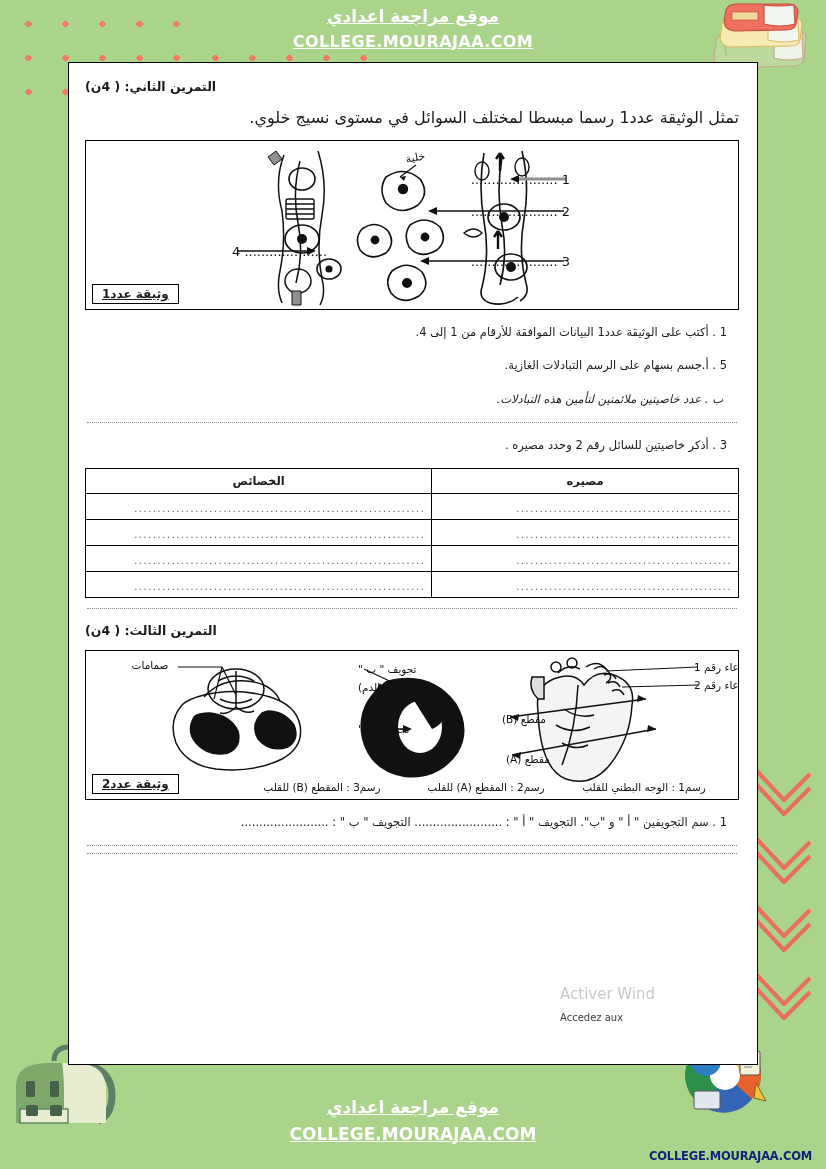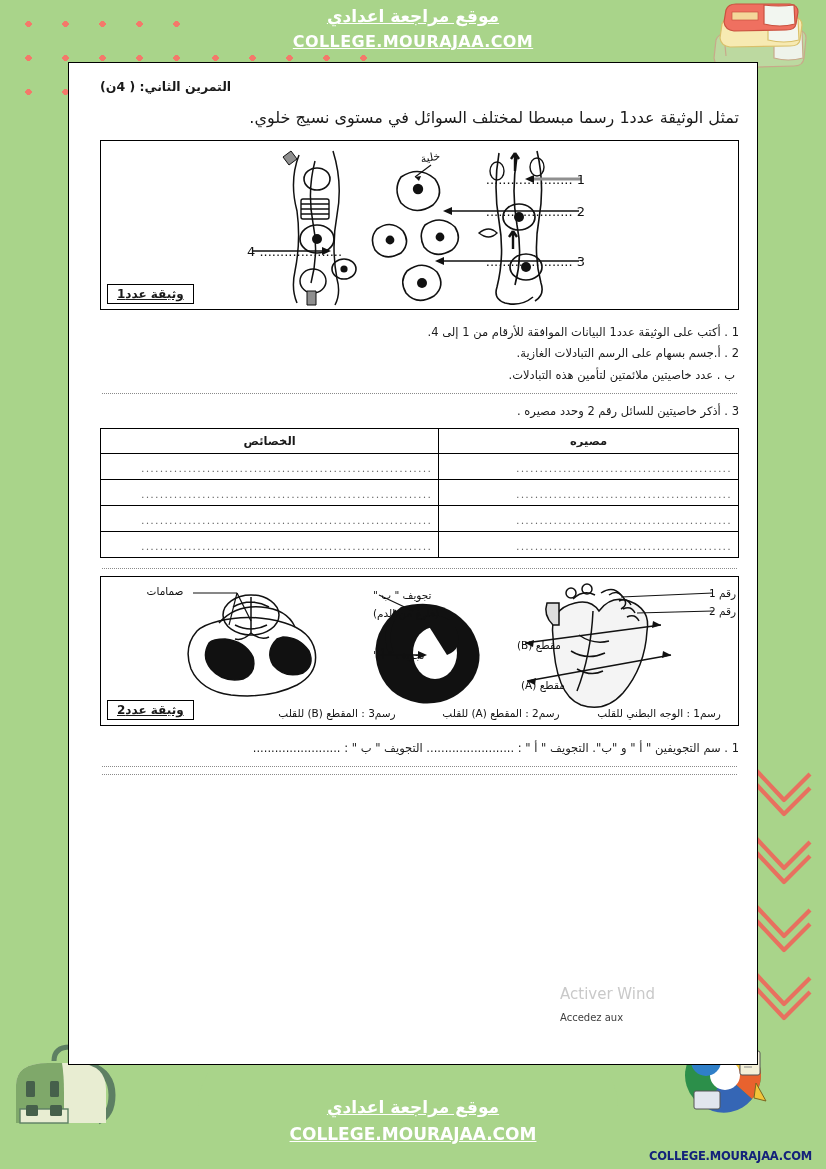--- a/index.html
+++ b/index.html
@@ -107,21 +107,21 @@
   }
 
   
   .doc {
     position: absolute;
     left: 68px; top: 62px;
     width: 690px; height: 1003px;
     border: 1.4px solid #000;
     border-top: 1.4px solid #000;
     background: #fff;
-    padding: 12px 18px 0 31px;
+    padding: 12px 18px 0 16px;
     direction: rtl;
     font-family: "DejaVu Sans", "Liberation Sans", sans-serif;
     color: #1a1a1a;
   }
   .ex-title {
     font-size: 12.5px; font-weight: bold;
     text-decoration: underline;
     text-align: left;
     margin: 4px 0 12px 0;
     direction: rtl;
@@ -151,24 +151,24 @@
     text-decoration: underline;
     padding: 2px 9px;
     left: 6px; bottom: 5px;
   }
 
   
   .q {
     font-size: 11.5px;
     text-align: right;
     line-height: 1.85;
-    margin: 0;
+    margin: 12px;
     direction: rtl;
   }
-  .q.indent { padding-right: 4px; }
+  .q.indent { padding-right: 4px; font-style: italic; }
   .dotline {
     border-bottom: 1.6px dotted #8a8a8a;
     height: 1px;
     margin: 7px 2px;
   }
 
   
   table.tbl {
     width: 100%;
     border-collapse: collapse;
@@ -388,21 +388,21 @@
 
         <text x="484" y="43" font-size="13" font-family="DejaVu Sans" fill="#111">1 .....................</text>
         <text x="484" y="75" font-size="13" font-family="DejaVu Sans" fill="#111">2 .....................</text>
         <text x="484" y="125" font-size="13" font-family="DejaVu Sans" fill="#111">3 .....................</text>
         <text x="146" y="115" font-size="13" font-family="DejaVu Sans" fill="#111" text-anchor="end">.................... 4</text>
       </svg>
       <div class="figlabel">وثيقة عدد1</div>
     </div>
 
     <div class="q">1 . أكتب على الوثيقة عدد1 البيانات الموافقة للأرقام من 1 إلى 4.</div>
-    <div class="q">2 . أ.جسم بسهام على الرسم التبادلات الغازية.</div>
+    <div class="q">5 . أ.جسم بسهام على الرسم التبادلات الغازية.</div>
     <div class="q indent">ب . عدد خاصيتين ملائمتين لتأمين هذه التبادلات.</div>
     <div class="dotline"></div>
     <div class="q">3 . أذكر خاصيتين للسائل رقم 2 وحدد مصيره .</div>
 
     <table class="tbl">
       <thead>
         <tr>
           <th class="colw-l">مصيره</th>
           <th class="colw-r">الخصائص</th>
         </tr>
@@ -422,20 +422,23 @@
         </tr>
         <tr>
           <td class="dots">..............................................</td>
           <td class="dots">..............................................................</td>
         </tr>
       </tbody>
     </table>
 
     <div class="dotline"></div>
 
+    <div class="ex-title" style="margin-top:14px;">
+      <span class="wrap">التمرين الثالث: ( 4ن)</span>
+    </div>
 
 
     <div class="figbox fig2">
       <svg width="658" height="148" viewBox="0 0 658 148" style="position:absolute;left:0;top:0;">
 
         <g stroke="#111" stroke-width="1.5" fill="none">
           <path d="M96,54 q-14,16 -6,38 q10,22 40,26 q38,4 66,-10 q22,-12 18,-34 q-4,-20 -30,-28 q-34,-10 -66,-2 q-16,4 -22,10 Z" fill="#fff"></path>
           <path d="M108,66 q-8,14 2,26 q12,14 32,10 q14,-6 10,-22 q-8,-16 -28,-18 q-12,0 -16,4 Z" fill="#111"></path>
           <path d="M176,62 q-12,12 -4,26 q12,14 30,8 q12,-8 6,-22 q-10,-14 -26,-14 Z" fill="#111"></path>
           <path d="M118,46 q16,-18 42,-16 q26,2 34,20"></path>

